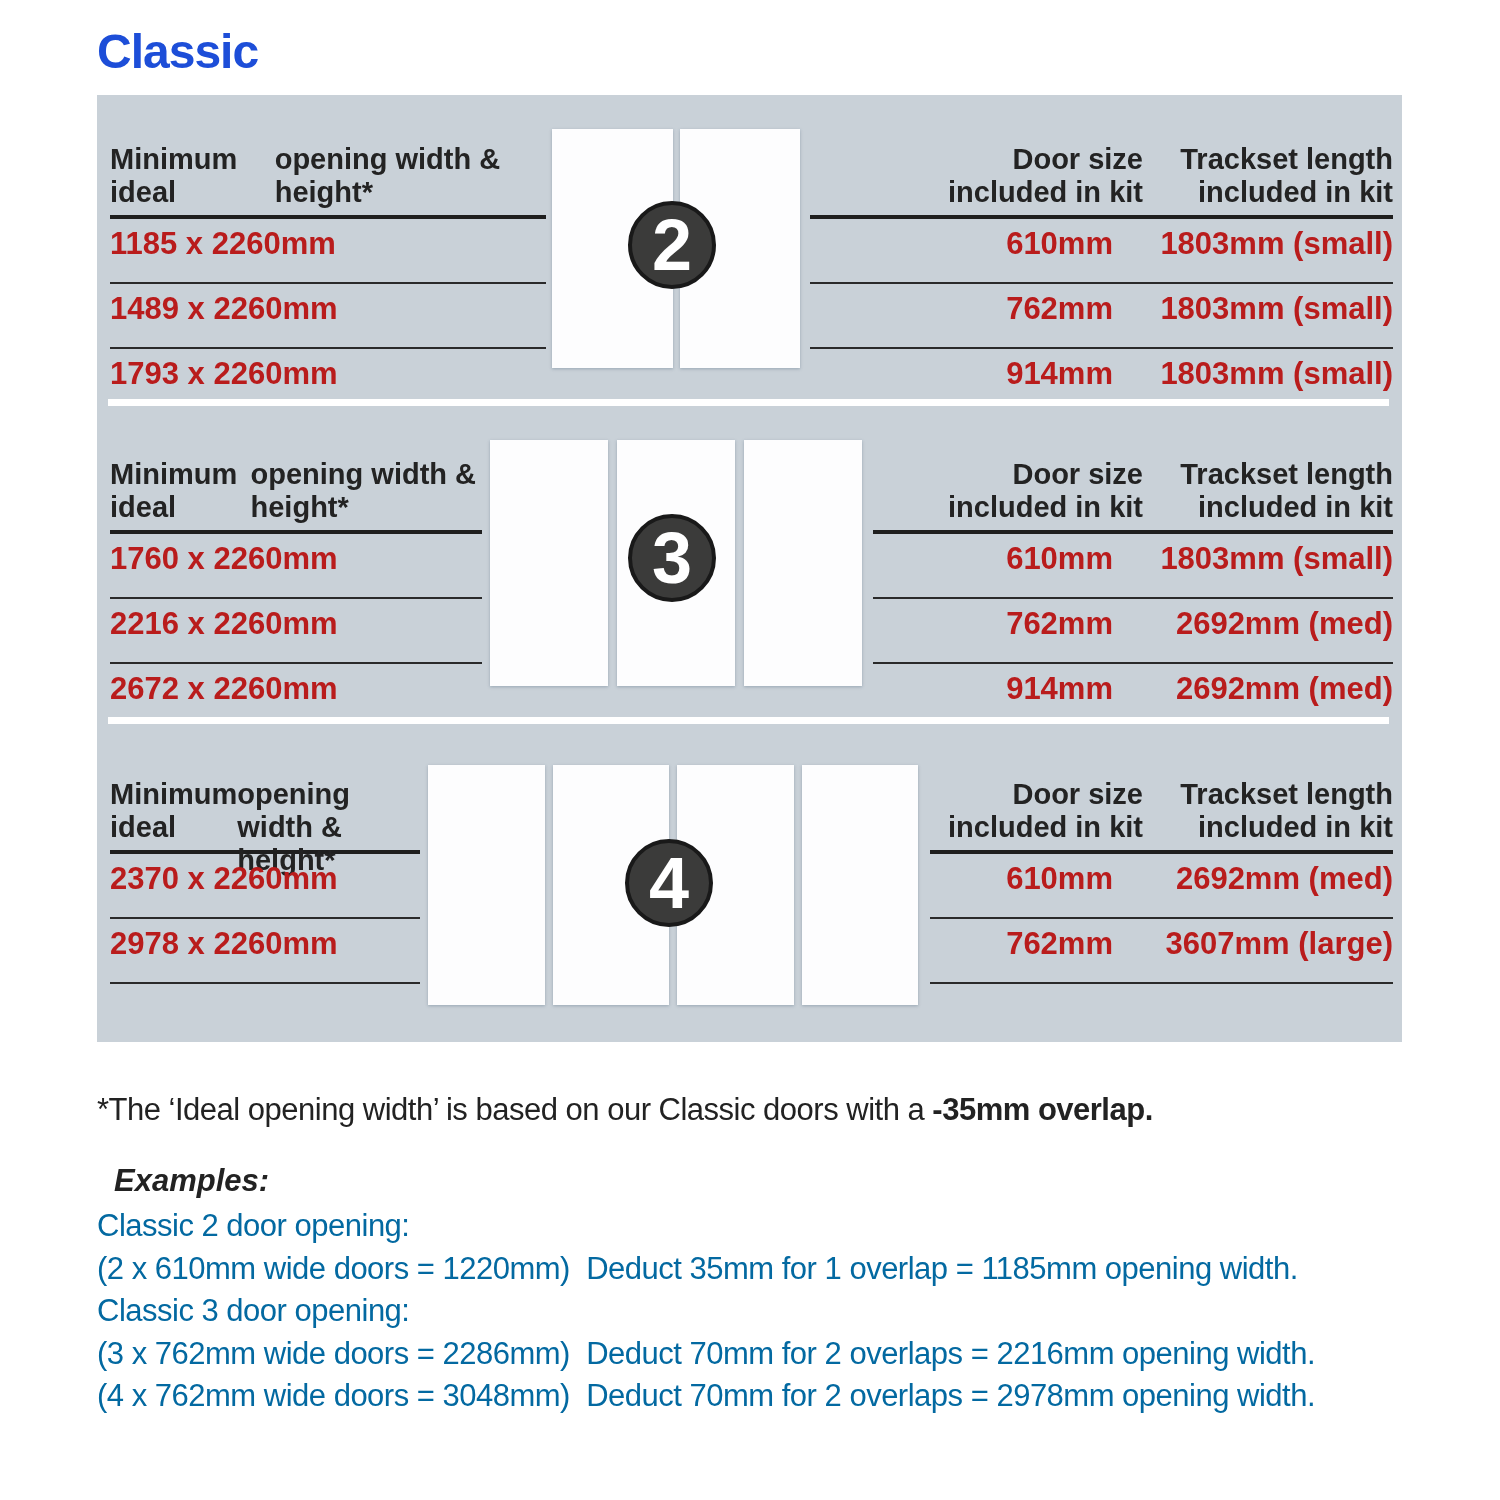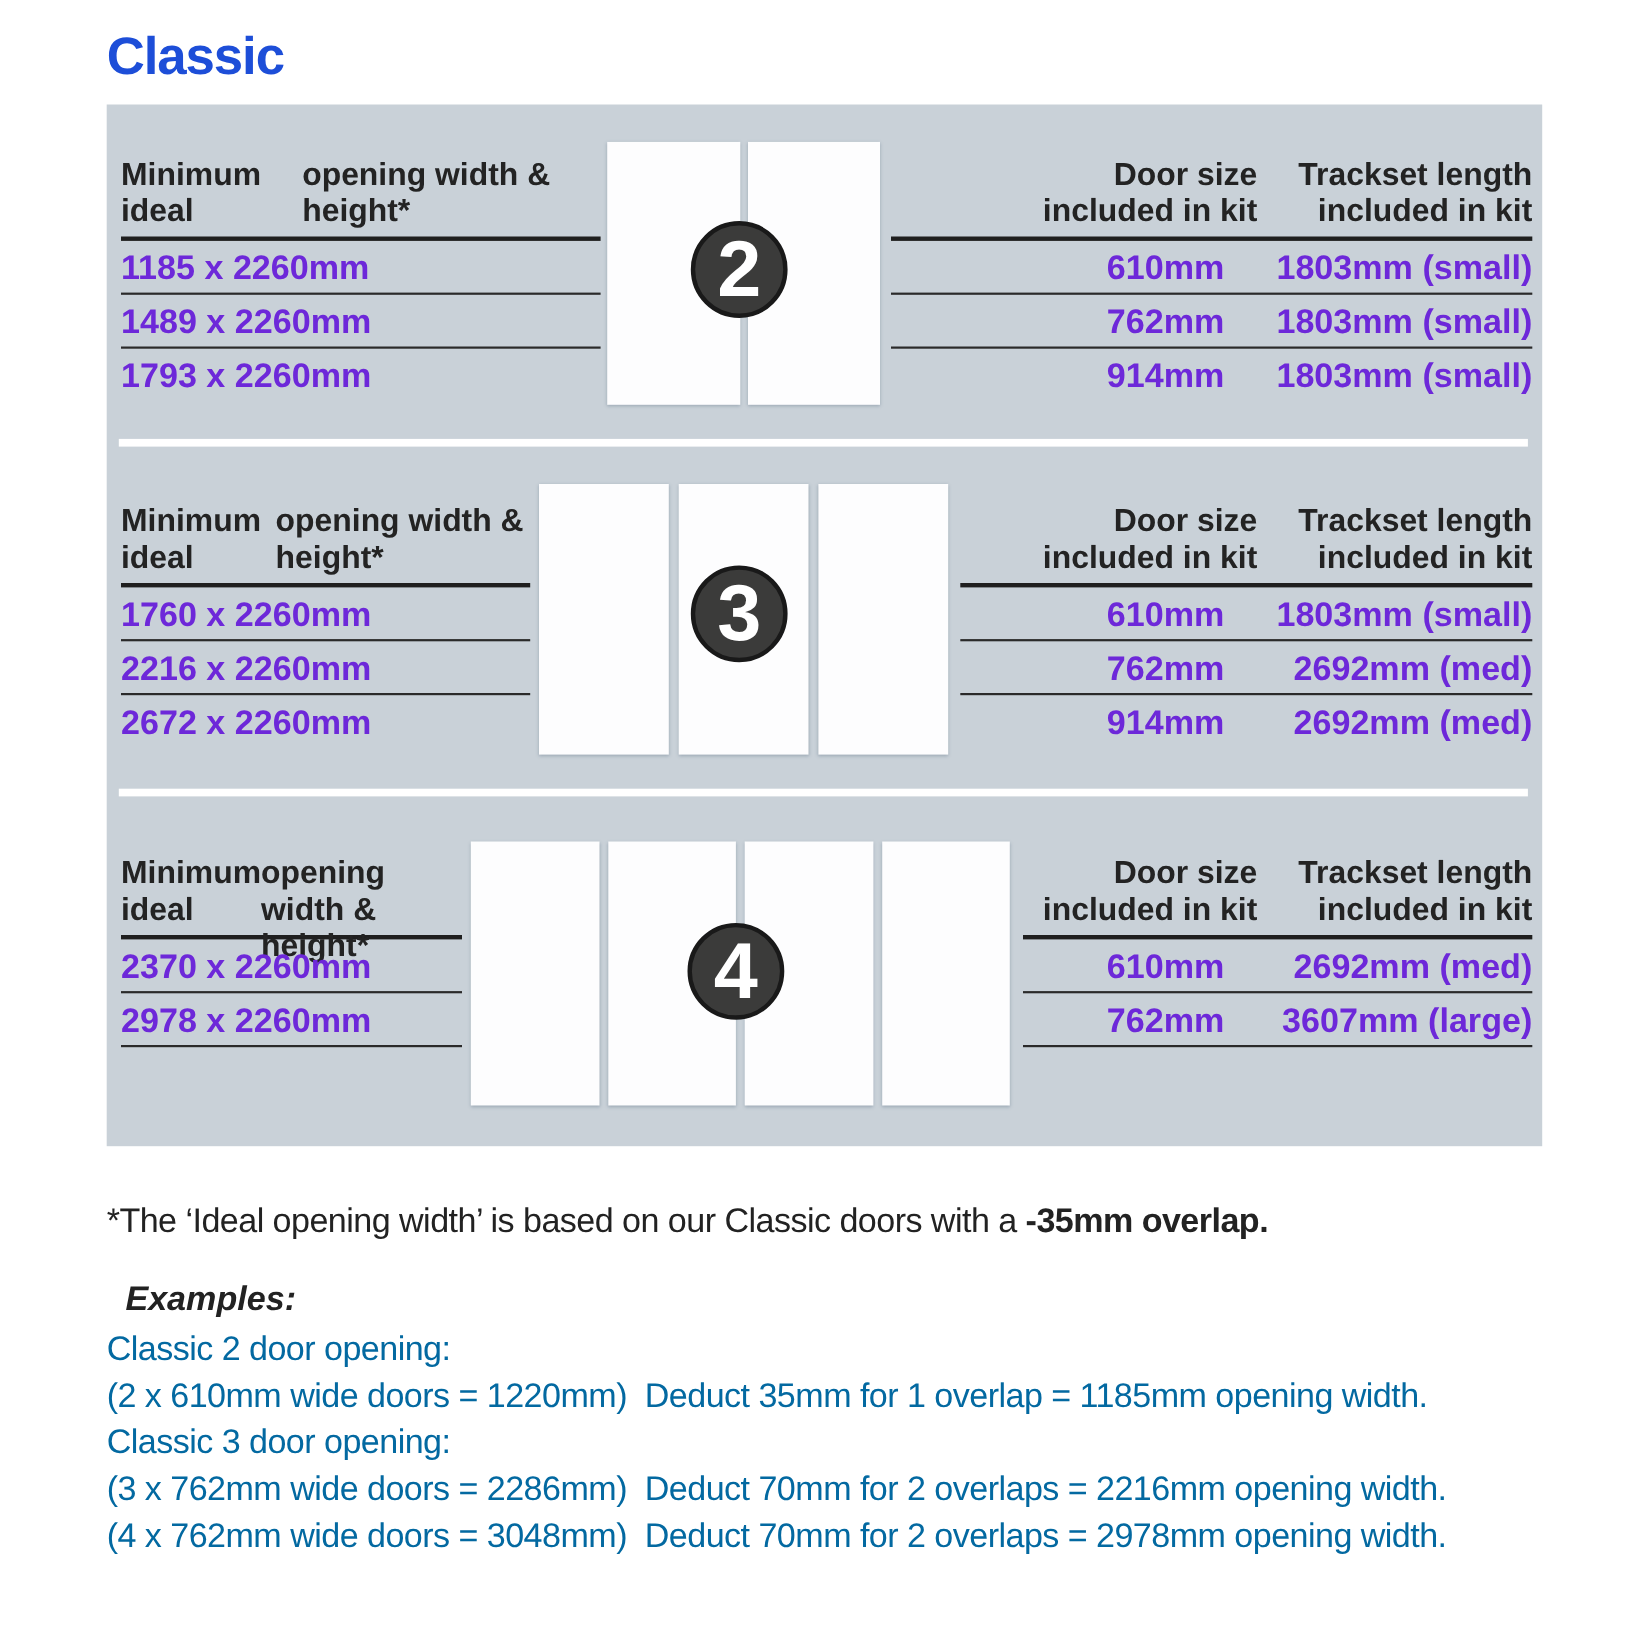--- a/index.html
+++ b/index.html
@@ -52,22 +52,22 @@
     height:72px;display:flex;justify-content:flex-end;
     padding-bottom:7px;
     font-size:29px;font-weight:bold;line-height:33px;color:#232323;
   }
   .thead span{display:block;}
   .rhead{display:flex;}
   .rhead .c1{flex:1;text-align:right;}
   .rhead .c2{width:250px;text-align:right;}
   .rule{height:4px;background:#1f1f1f;}
   .row{
-    height:49px;line-height:49px;
-    font-size:31px;font-weight:bold;color:#6d28d9;
+    height:65px;line-height:49px;
+    font-size:31px;font-weight:bold;color:#b91c1c;
     border-bottom:2px solid #2a2a2a;
     white-space:nowrap;
   }
   .row.noline{border-bottom:none;}
   .rrow{display:flex;}
   .rrow .c1{flex:1;text-align:right;padding-right:30px;}
   .rrow .c2{width:250px;text-align:right;}
 
   
   .doors{position:absolute;display:flex;}

